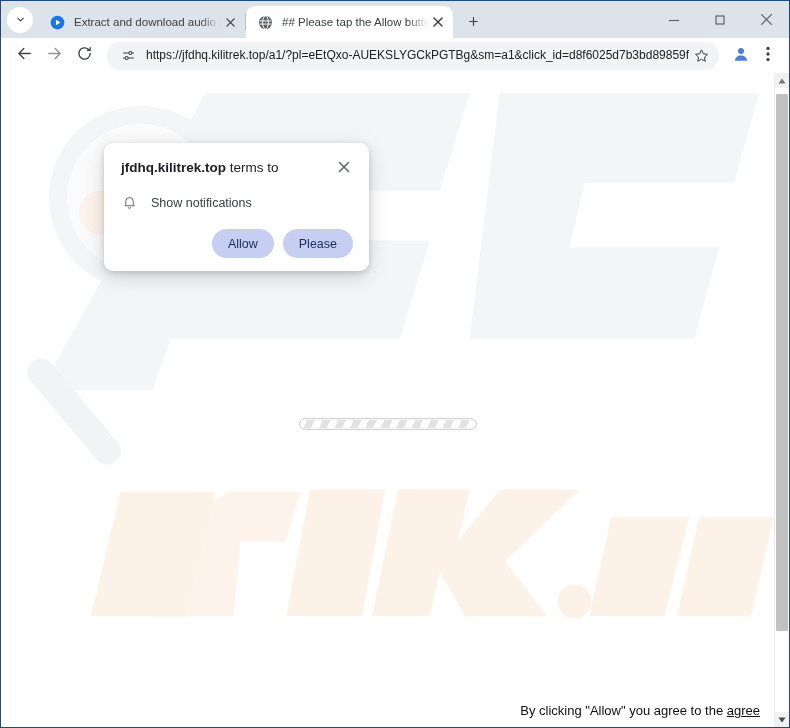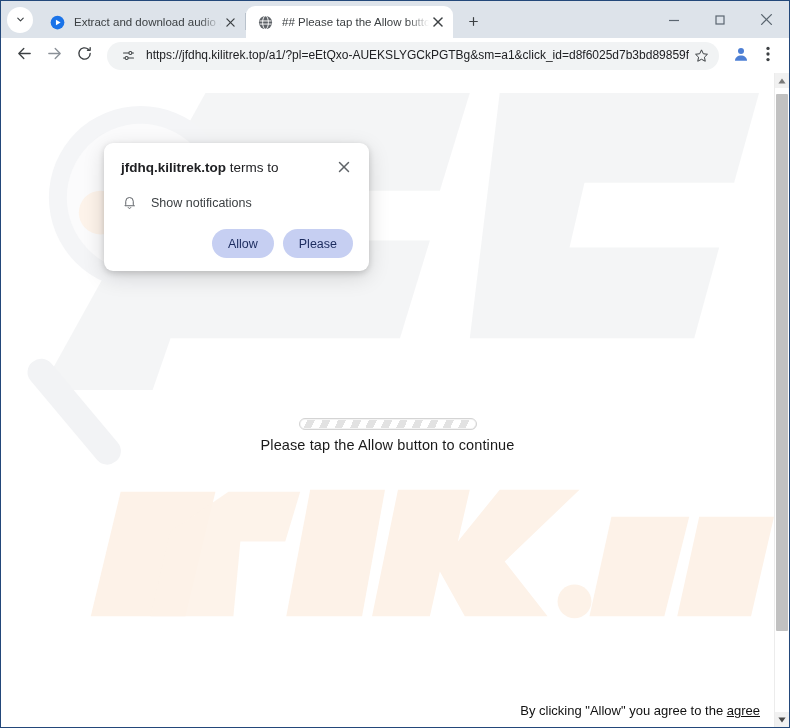--- a/index.html
+++ b/index.html
@@ -489,21 +489,20 @@
           <path d="M310 418 L385 418 L362 545 L286 545 Z"></path>
           <path d="M398 418 L470 418 L458 470 L500 418 L580 418 L505 490 L548 545 L465 545 L440 500 L430 545 L372 545 Z"></path>
           <circle cx="575" cy="530" r="17"></circle>
           <path d="M612 445 L690 445 L665 545 L590 545 Z"></path>
           <path d="M700 445 L775 445 L752 545 L678 545 Z"></path>
         </g>
       </svg>
 
       <div id="loaderwrap">
         <div id="progressbar"></div>
-        <div id="loadertext">Please tap the Allow button to continue</div>
       </div>
 
       <div id="footer">
         <span>By clicking "Allow" you agree to the </span><a href="#">agree</a>
       </div>
 
       <div id="permbubble">
         <div id="permheader">
           <div id="permtitle"><b>jfdhq.kilitrek.top</b><span> terms to</span></div>
           <div id="permclose">

